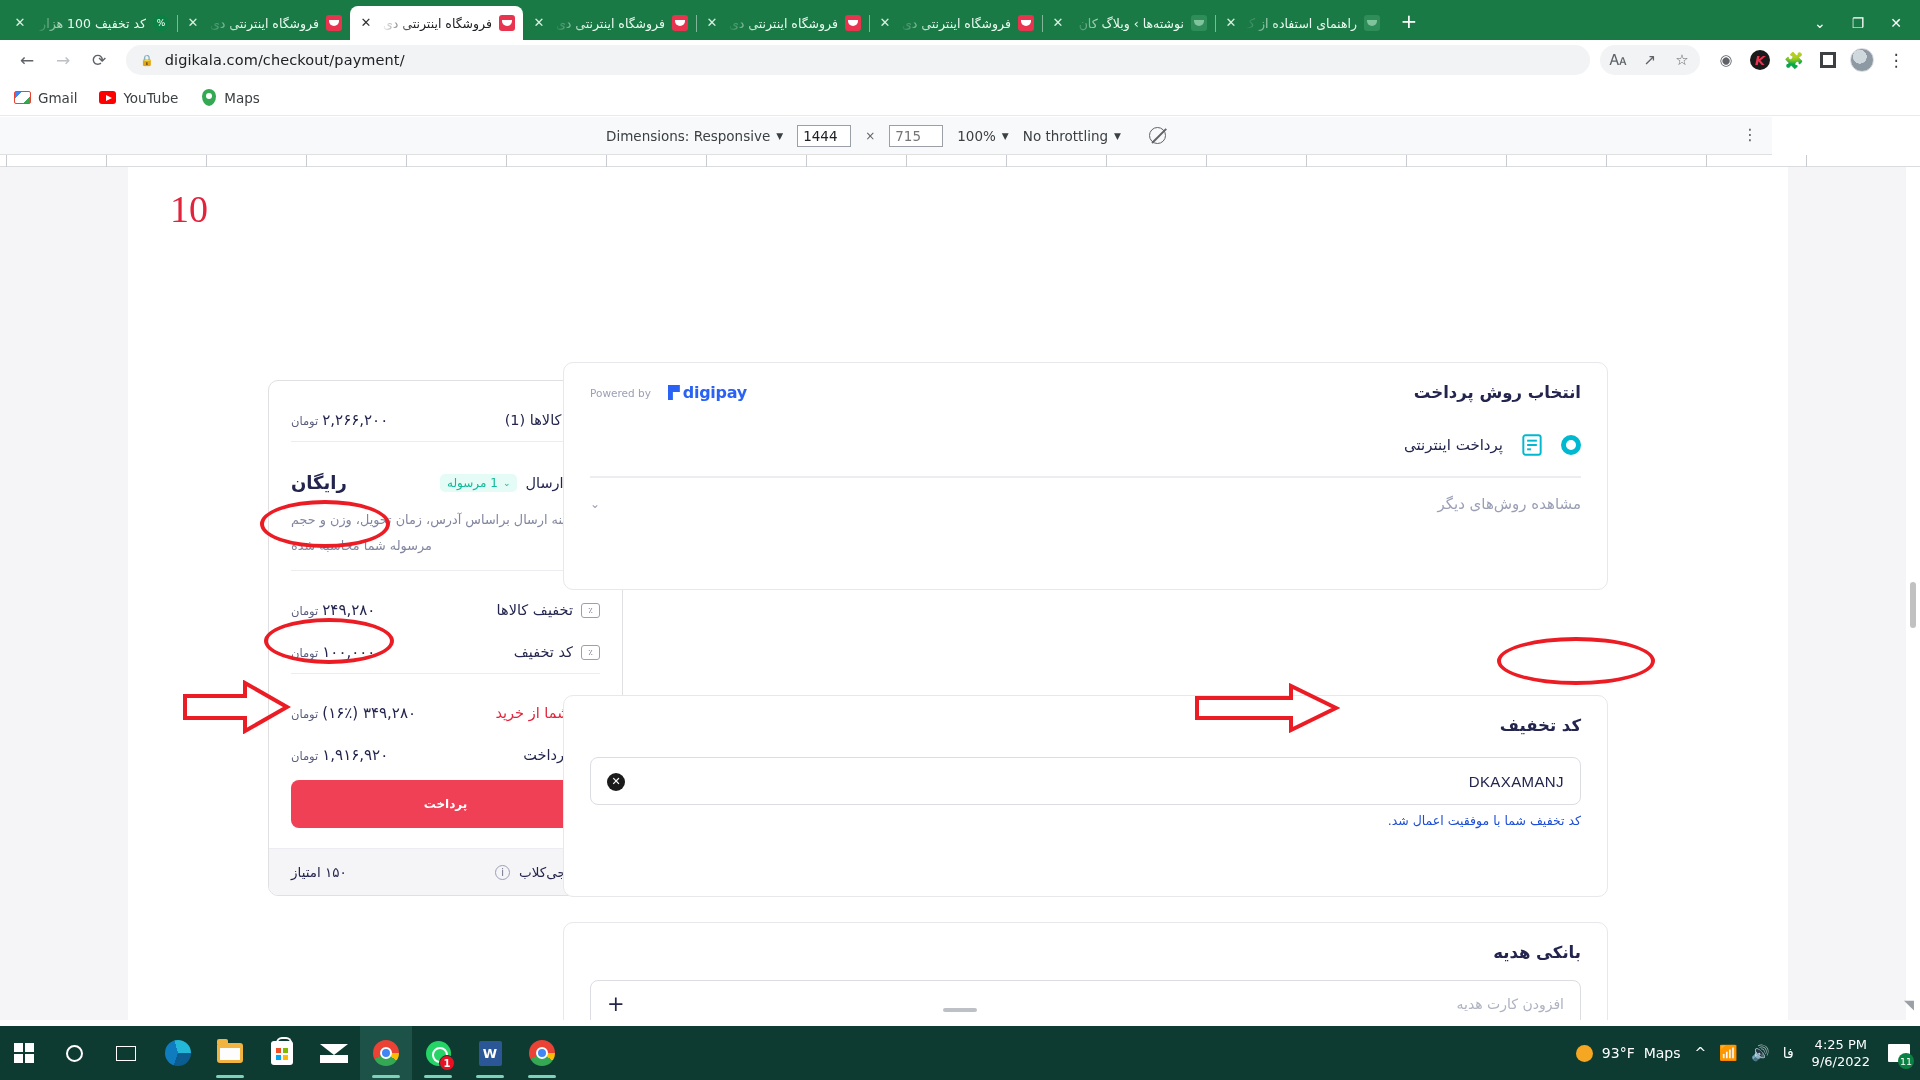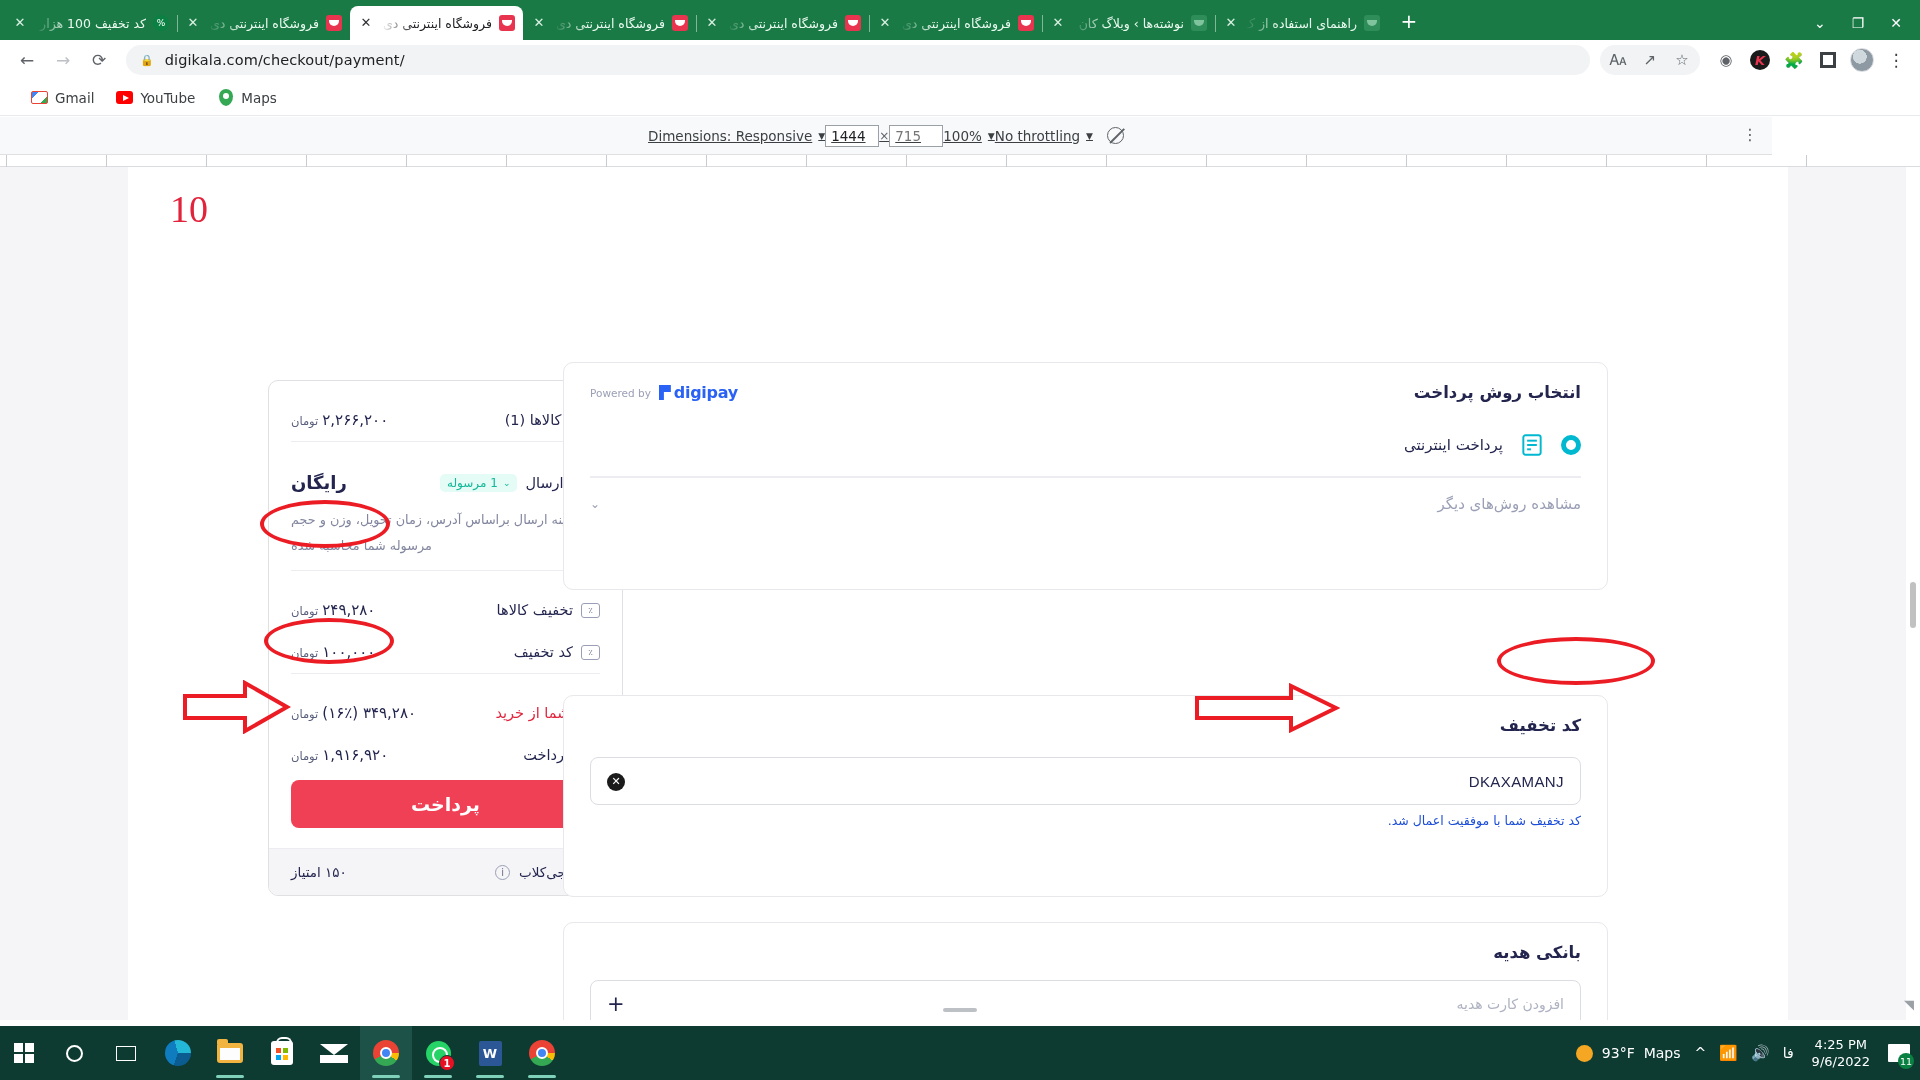--- a/index.html
+++ b/index.html
@@ -106,21 +106,21 @@
   .avatar-img {
     width: 24px; height: 24px; border-radius: 50%;
     background: radial-gradient(circle at 40% 35%, #cfd8dc 0 35%, #8d9aa3 36% 100%);
     border: 1px solid #dadce0;
   }
   .kebab { font-size: 17px; color: #3c4043; letter-spacing: 0; }
 
   .bookmarks {
     position: absolute; top: 80px; left: 0; width: 1920px; height: 36px;
     background: #fff; display: flex; align-items: center;
-    direction: ltr; padding-left: 31px; gap: 22px;
+    direction: ltr; padding-left: 14px; gap: 22px;
     border-bottom: 1px solid #e8eaed;
   }
   .bm { display: flex; align-items: center; gap: 7px; font-size: 13.5px; color: #3c4043; }
   .bm-ico { width: 17px; height: 17px; display: flex; align-items: center; justify-content: center; font-size: 13px; }
   .bm-gmail {
     width: 17px; height: 13px; border: 1.6px solid #ea4335; border-radius: 2px;
     background: linear-gradient(135deg,#4285f4 0 25%, #fff 25% 75%, #34a853 75%);
   }
   .bm-yt {
     width: 18px; height: 13px; background: #ff0000; border-radius: 3px;
@@ -139,21 +139,21 @@
   .bm-maps::after {
     content: ""; position: absolute; left: 4px; top: 4px;
     width: 6px; height: 6px; border-radius: 50%; background: #fff;
   }
 
   
   .devtoolbar {
     position: absolute; top: 117px; left: 0; width: 1772px; height: 38px;
     background: #f8f9fa; border-bottom: 1px solid #e0e0e0;
     display: flex; align-items: center; justify-content: center;
-    direction: ltr; font-size: 13.5px; color: #3c4043; text-decoration: underline;
+    direction: ltr; gap: 14px; font-size: 13.5px; color: #3c4043;
   }
   .dt-item { display: flex; align-items: center; gap: 6px; }
   .dt-caret { font-size: 9px; }
   .dt-input {
     width: 54px; height: 22px; border: 1px solid #9aa0a6; background: #fff;
     font-size: 13.5px; color: #202124; text-align: left; padding: 0 5px;
     font-family: inherit; line-height: 20px;
   }
   .dt-input.placeholder { color: #9aa0a6; }
   .dt-x { color: #5f6368; font-size: 12px; }
@@ -233,21 +233,21 @@
     width: 19px; height: 15px; border: 1.4px solid #9a9fb5; border-radius: 3px;
     display: inline-flex; align-items: center; justify-content: center;
     font-size: 8.5px; color: #6a6f87; flex: 0 0 19px;
   }
   .profit-label { color: #e1243c; font-size: 14.5px; }
   .profit-value { color: #e1243c; font-size: 15px; }
   .profit-value .unit { color: #e1243c; }
   .pay-btn {
     display: block; margin: 4px 22px 20px 22px; height: 48px;
     background: #ef4056; color: #fff; border: 0; border-radius: 8px;
-    font-size: 19px; font-weight: 700; font-family: inherit;
+    font-size: 12px; font-weight: 700; font-family: inherit;
     width: calc(100% - 44px);
   }
   .digiclub {
     background: #f5f5f7; border-top: 1px solid #ededf1;
     display: flex; align-items: center; justify-content: space-between;
     padding: 15px 22px; font-size: 13.5px; color: #23254e;
   }
   .digiclub .left { display: flex; align-items: center; gap: 9px; }
   .coin {
     width: 15px; height: 15px; border-radius: 50%; background: #f5c518;
@@ -267,21 +267,21 @@
   }
   #panel-method { top: 195px; height: 228px; }
   #panel-discount { top: 528px; height: 202px; }
   #panel-gift { top: 755px; height: 143px; }
   .panel-head {
     display: flex; align-items: center; justify-content: space-between;
     padding: 20px 26px 0 26px;
   }
   .panel-title { font-size: 16.5px; font-weight: 700; color: #23254e; }
   .powered {
-    display: flex; align-items: center; gap: 8px; direction: ltr;
+    display: flex; align-items: center; gap: 17px; direction: ltr;
     font-size: 10.5px; color: #9a9fb5;
   }
   .digipay-logo {
     display: flex; align-items: center; gap: 3px;
     color: #2962f5; font-weight: 800; font-size: 16px; letter-spacing: -.3px;
   }
   .digipay-mark {
     width: 12px; height: 15px; background: #2962f5;
     clip-path: polygon(0 0, 100% 0, 100% 46%, 42% 46%, 42% 100%, 0 100%);
   }

